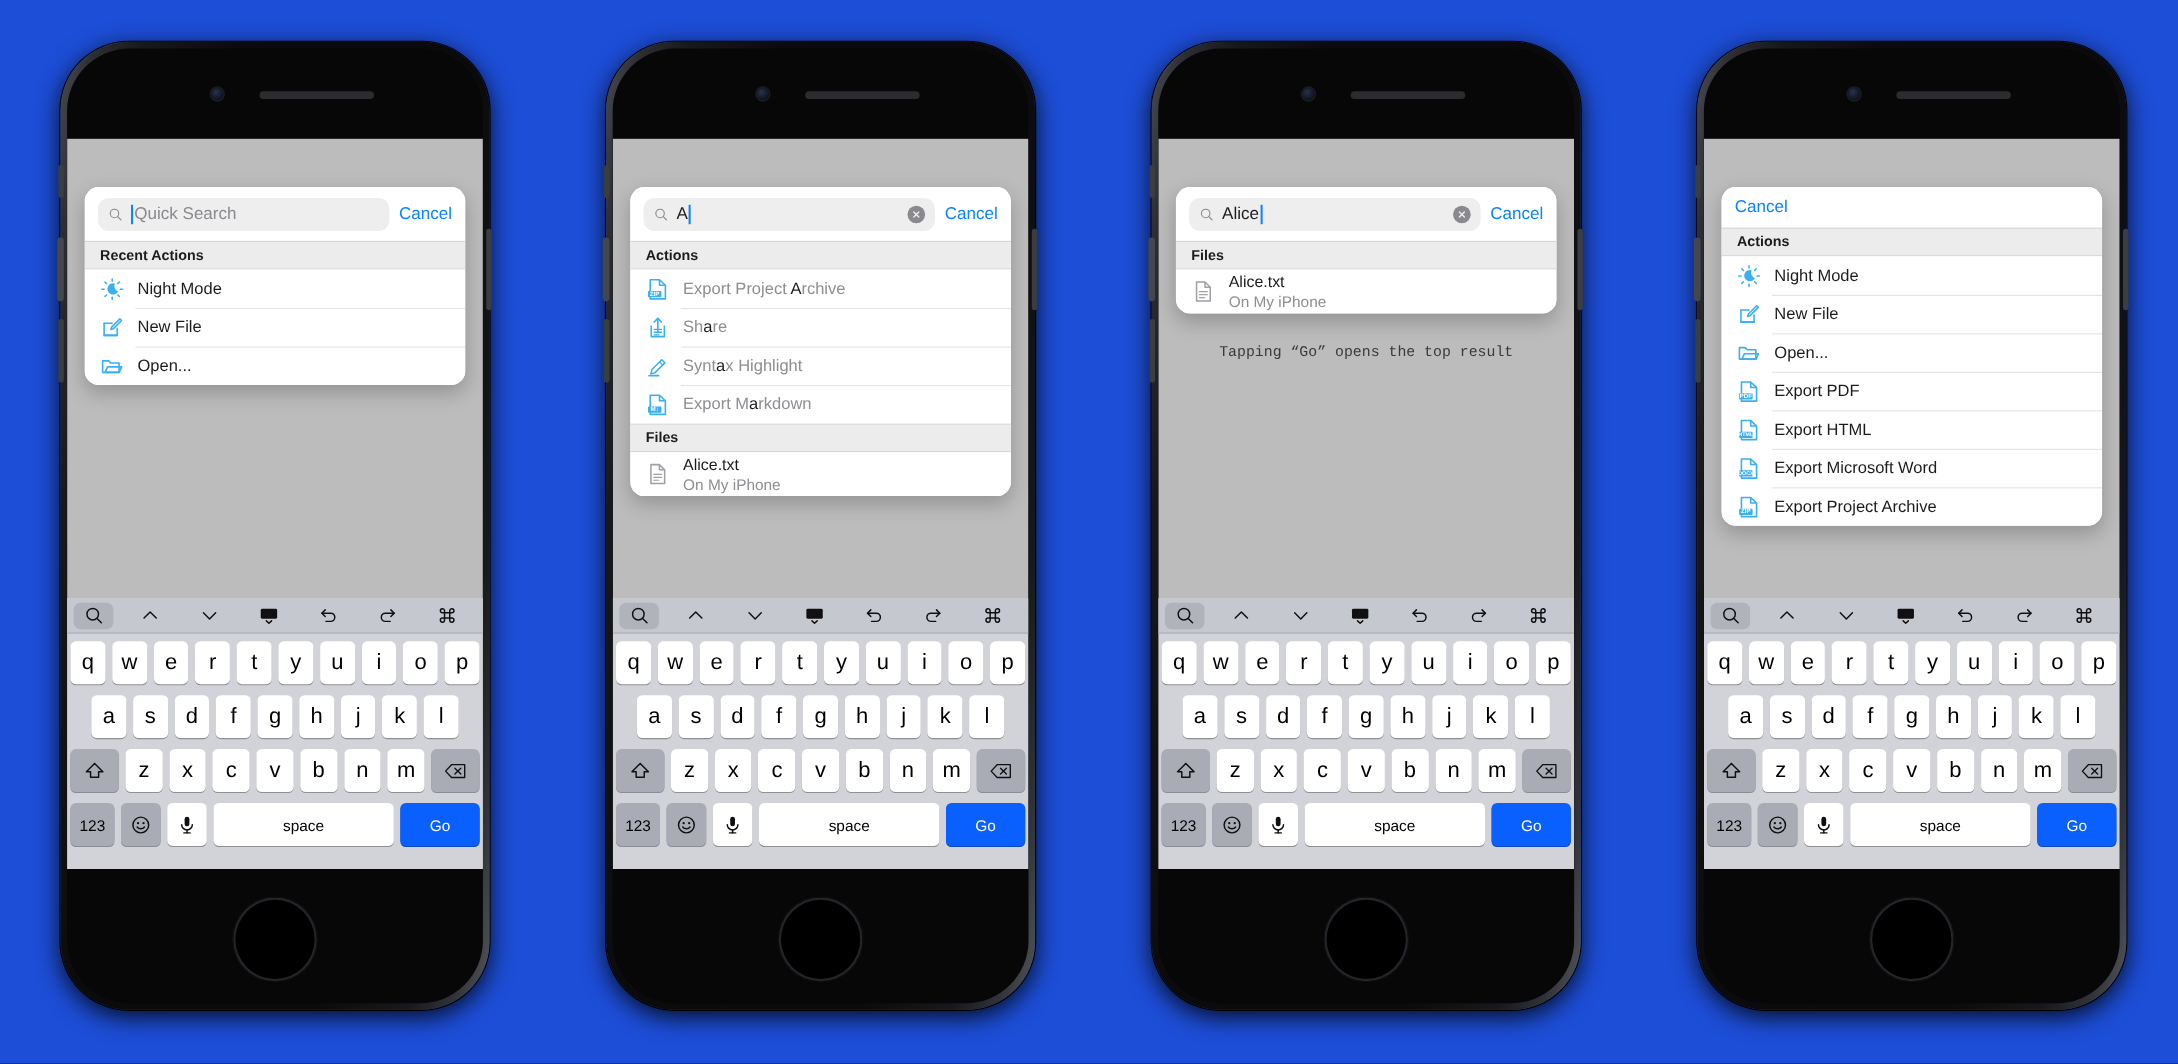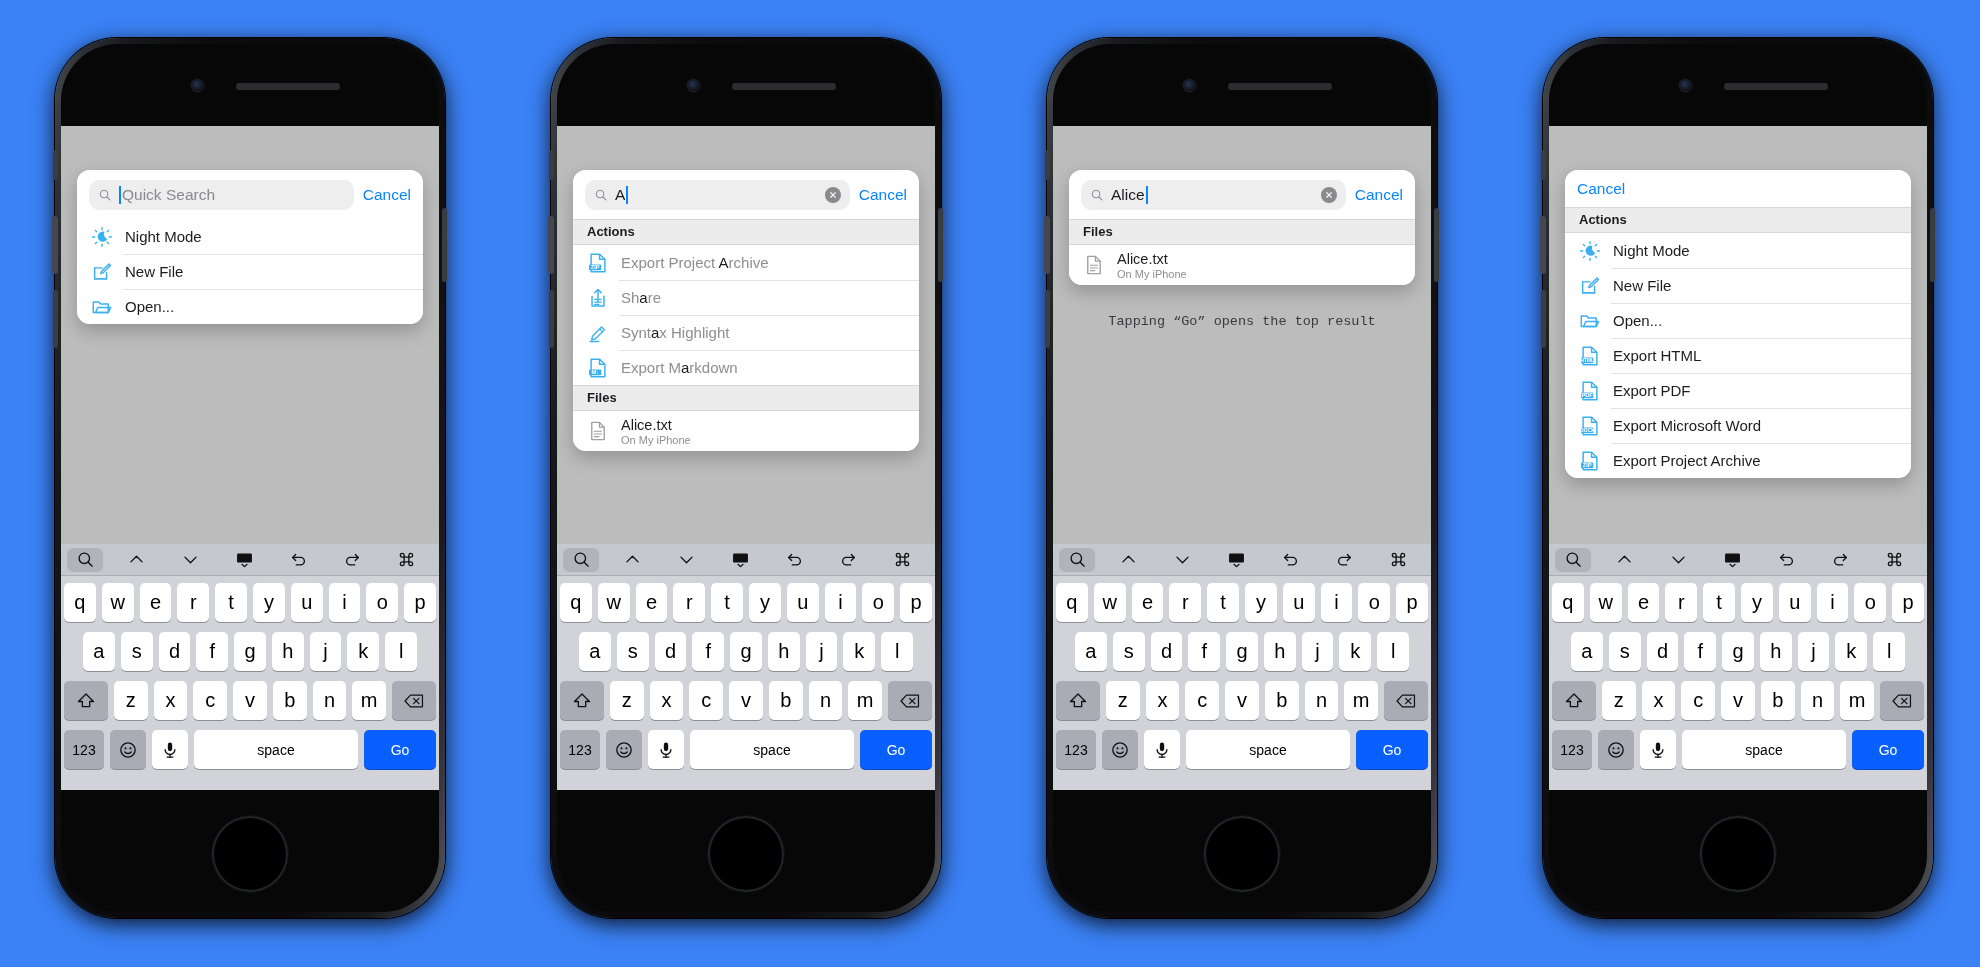--- a/index.html
+++ b/index.html
@@ -2,21 +2,21 @@
 <html><head>
 <meta charset="utf-8">
 <style>
   html,body{margin:0;padding:0;}
   body{
     width:1980px;height:967px;overflow:hidden;
     background:#000;
     font-family:"Liberation Sans", sans-serif;
     -webkit-font-smoothing:antialiased;
   }
-  .stage{position:relative;width:1980px;height:967px;background:#3b82f6;}
+  .stage{position:relative;width:1980px;height:967px;background:#1d4ed8;}
 
   
   .phone{position:absolute;top:38px;width:390px;height:880px;}
   .phone-body{
     position:absolute;inset:0;border-radius:62px;
     background:linear-gradient(100deg,#4a4d52 0%,#2c2e33 6%,#17181b 14%,#0b0b0d 30%,
                #0a0a0c 70%,#17181b 86%,#32343a 94%,#55585e 100%);
     box-shadow:0 0 0 1px #000, 0 6px 22px rgba(0,0,0,.85);
   }
   .phone-inner{
@@ -88,21 +88,21 @@
   }
   .row{display:flex;align-items:center;gap:12px;padding:0 14px;height:35px;background:#fff;position:relative;}
   .row + .row::before{
     content:"";position:absolute;left:46px;right:0;top:0;height:1px;background:#e3e3e5;
   }
   .row.tall{height:40px;}
   .row-icon{width:22px;height:22px;flex:0 0 auto;display:flex;align-items:center;justify-content:center;}
   .row-label{font-size:15px;color:#1c1c1e;white-space:nowrap;}
   .row-label.dim{color:#8e8e93;}
   .row-label .hit{color:#1c1c1e;}
-  .row-sub{font-size:11px;color:#8e8e93;margin-top:1px;}
+  .row-sub{font-size:14px;color:#8e8e93;margin-top:1px;}
   .row-textcol{display:flex;flex-direction:column;justify-content:center;}
   .row-textcol .row-label{font-size:14.5px;}
 
   .note{
     position:absolute;left:16px;right:16px;top:188px;text-align:center;
     font-family:Liberation Mono, monospace;font-size:13.5px;color:#3a3a3c;
   }
 
   
   .kb{position:absolute;left:0;right:0;bottom:0;background:#d1d3d9;}
@@ -154,20 +154,21 @@
               <div class="search-row">
                 <div class="search-field">
                   <svg class="mag" viewBox="0 0 24 24">
                     <circle cx="10.4" cy="10.4" r="6.6"></circle>
                     <line x1="15.3" y1="15.3" x2="20.4" y2="20.4"></line>
                   </svg>
                   <span class="q-text placeholder"><span class="caret before"></span>Quick Search</span>
                 </div>
                 <span class="cancel">Cancel</span>
               </div>
+              <div class="sec-header">Recent Actions</div>
               <div class="row">
                 <span class="row-icon">
                   <svg viewBox="0 0 24 24" width="22" height="22" xmlns="http://www.w3.org/2000/svg">
                     <path d="M14.6 6.2a5.6 5.6 0 1 0 3.2 7.9 6.6 6.6 0 0 1-3.2-7.9z" fill="#3bb0f0"></path>
                     <g stroke="#3bb0f0" stroke-width="1.5" stroke-linecap="round">
                       <line x1="12" y1="1.8" x2="12" y2="4"></line>
                       <line x1="12" y1="20" x2="12" y2="22.2"></line>
                       <line x1="1.8" y1="12" x2="4" y2="12"></line>
                       <line x1="20" y1="12" x2="22.2" y2="12"></line>
                       <line x1="4.8" y1="4.8" x2="6.4" y2="6.4"></line>
@@ -768,35 +769,35 @@
                   </svg>
                 </span>
                 <span class="row-label">Open...</span>
               </div>
               <div class="row">
                 <span class="row-icon">
                   <svg viewBox="0 0 24 24" width="22" height="22" xmlns="http://www.w3.org/2000/svg">
                     <path d="M4.5 2.5h9.2L19.5 8v13.5h-15z" fill="none" stroke="#3bb0f0" stroke-width="1.6" stroke-linejoin="round"></path>
                     <path d="M13.7 2.5V8h5.8" fill="none" stroke="#3bb0f0" stroke-width="1.6" stroke-linejoin="round"></path>
                     <rect x="2.2" y="13.6" width="13.4" height="6.2" rx="1" fill="#3bb0f0"></rect>
-                    <text x="8.9" y="18.2" font-size="5.2" font-family="Liberation Sans, sans-serif" font-weight="bold" fill="#ffffff" text-anchor="middle">HTML</text>
-                  </svg>
-                </span>
-                <span class="row-label">Export HTML</span>
+                    <text x="8.9" y="18.2" font-size="6.2" font-family="Liberation Sans, sans-serif" font-weight="bold" fill="#ffffff" text-anchor="middle">PDF</text>
+                  </svg>
+                </span>
+                <span class="row-label">Export PDF</span>
               </div>
               <div class="row">
                 <span class="row-icon">
                   <svg viewBox="0 0 24 24" width="22" height="22" xmlns="http://www.w3.org/2000/svg">
                     <path d="M4.5 2.5h9.2L19.5 8v13.5h-15z" fill="none" stroke="#3bb0f0" stroke-width="1.6" stroke-linejoin="round"></path>
                     <path d="M13.7 2.5V8h5.8" fill="none" stroke="#3bb0f0" stroke-width="1.6" stroke-linejoin="round"></path>
                     <rect x="2.2" y="13.6" width="13.4" height="6.2" rx="1" fill="#3bb0f0"></rect>
-                    <text x="8.9" y="18.2" font-size="6.2" font-family="Liberation Sans, sans-serif" font-weight="bold" fill="#ffffff" text-anchor="middle">PDF</text>
-                  </svg>
-                </span>
-                <span class="row-label">Export PDF</span>
+                    <text x="8.9" y="18.2" font-size="5.2" font-family="Liberation Sans, sans-serif" font-weight="bold" fill="#ffffff" text-anchor="middle">HTML</text>
+                  </svg>
+                </span>
+                <span class="row-label">Export HTML</span>
               </div>
               <div class="row">
                 <span class="row-icon">
                   <svg viewBox="0 0 24 24" width="22" height="22" xmlns="http://www.w3.org/2000/svg">
                     <path d="M4.5 2.5h9.2L19.5 8v13.5h-15z" fill="none" stroke="#3bb0f0" stroke-width="1.6" stroke-linejoin="round"></path>
                     <path d="M13.7 2.5V8h5.8" fill="none" stroke="#3bb0f0" stroke-width="1.6" stroke-linejoin="round"></path>
                     <rect x="2.2" y="13.6" width="13.4" height="6.2" rx="1" fill="#3bb0f0"></rect>
                     <text x="8.9" y="18.2" font-size="5.2" font-family="Liberation Sans, sans-serif" font-weight="bold" fill="#ffffff" text-anchor="middle">DOCX</text>
                   </svg>
                 </span>

